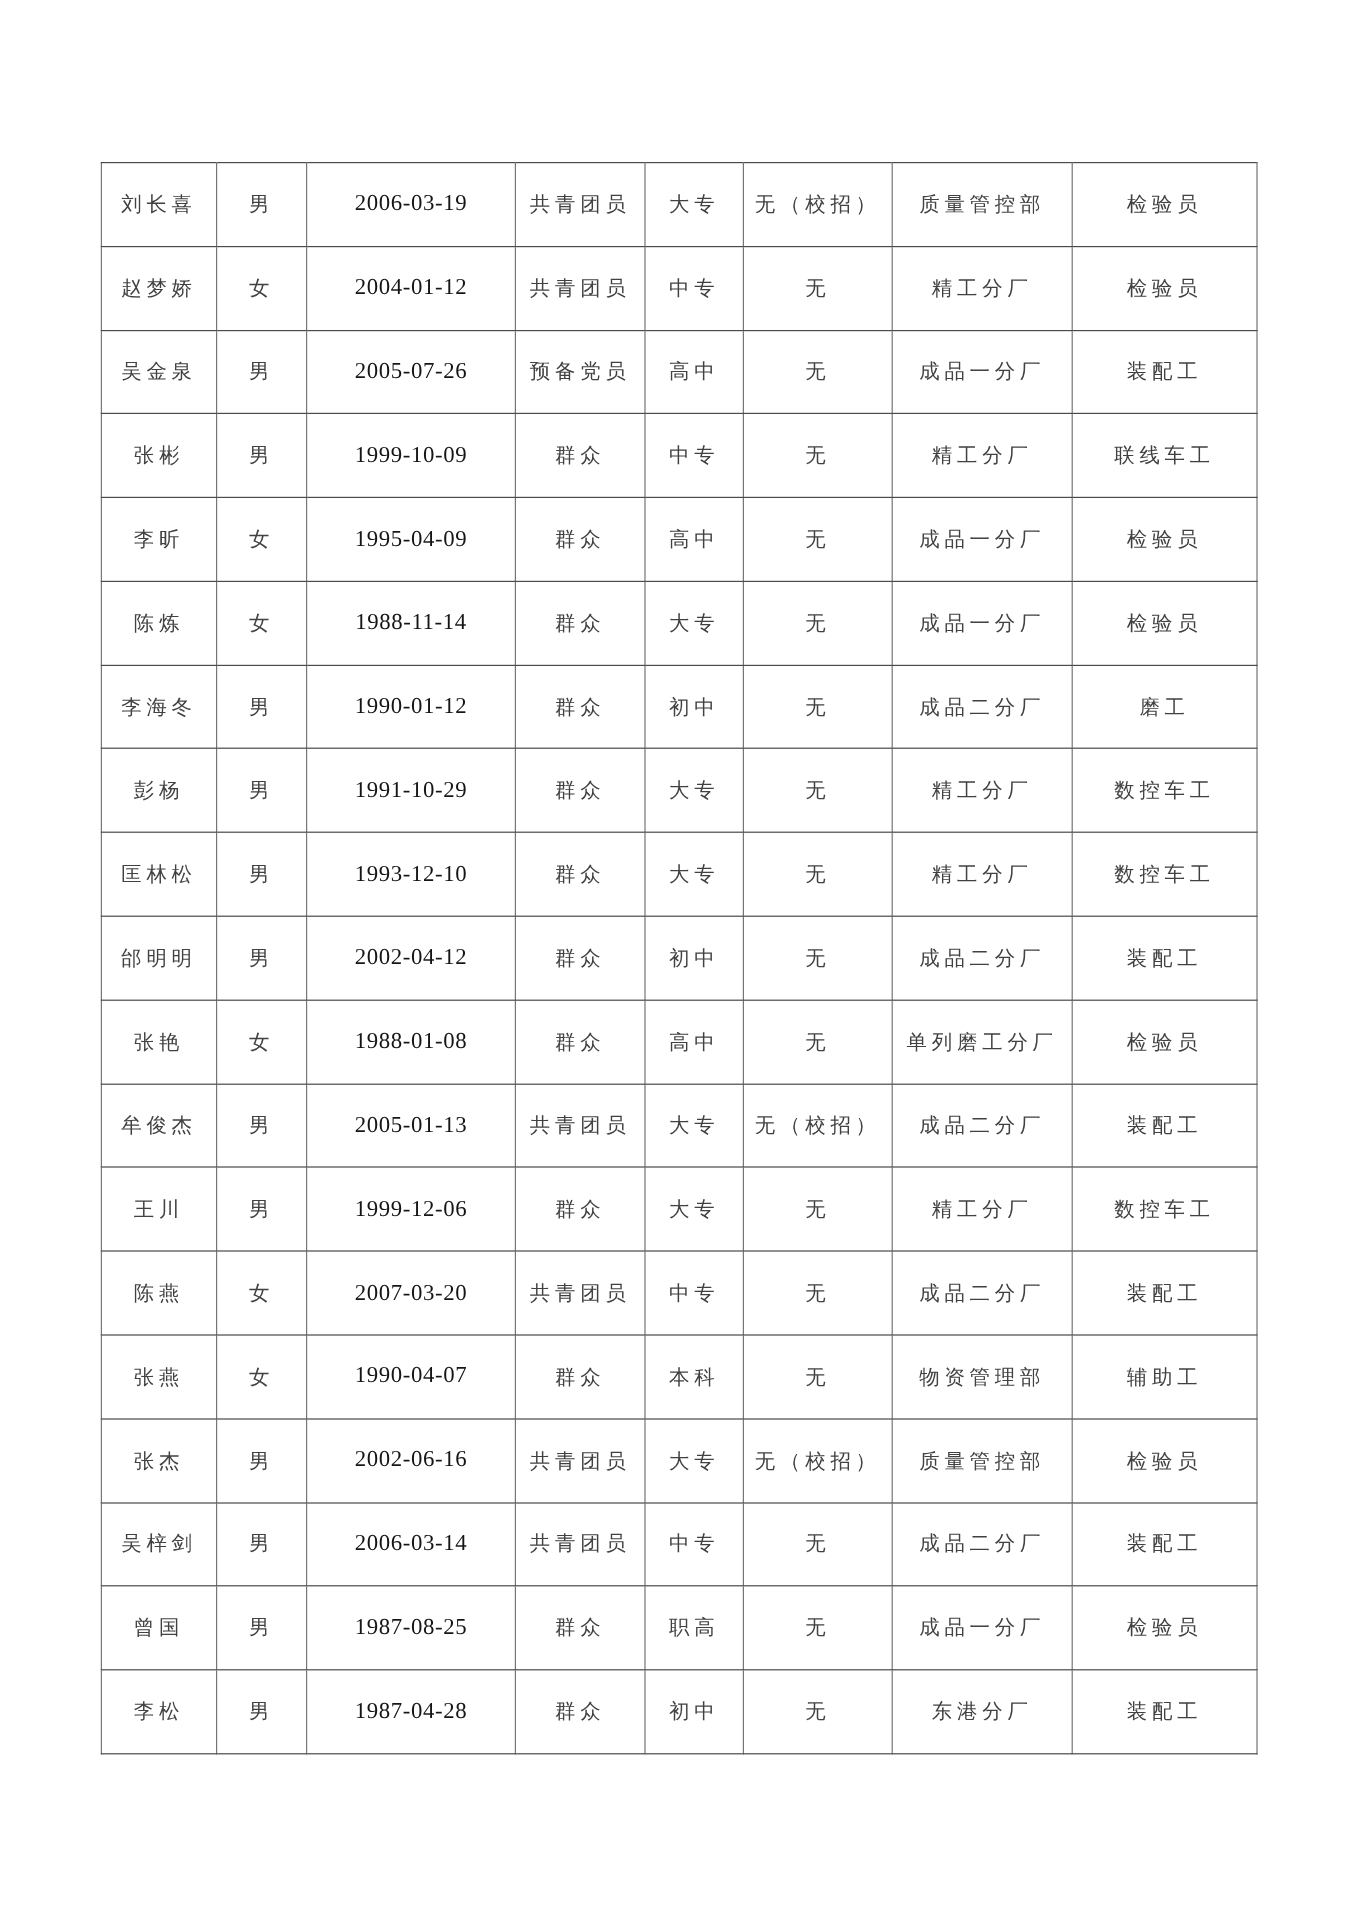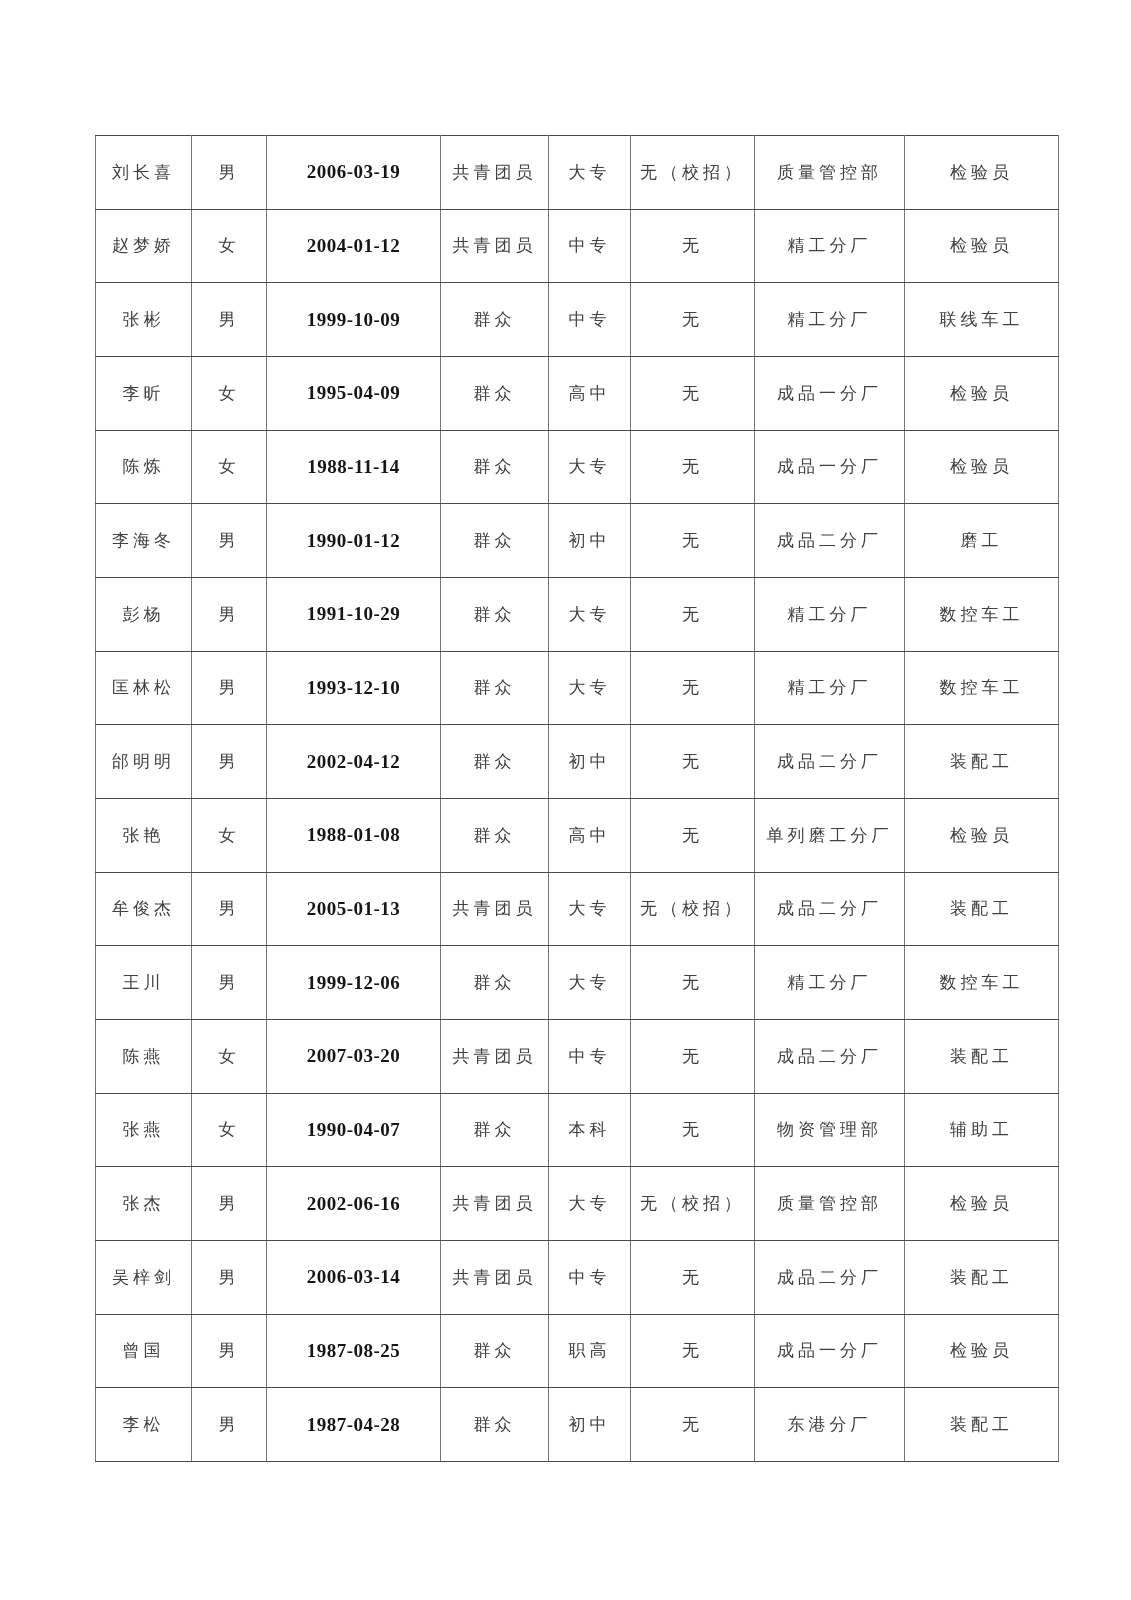--- a/index.html
+++ b/index.html
@@ -10,21 +10,21 @@
   .page {
     position: relative;
     width: 1131px;
     height: 1600px;
     background: var(--page-bg, #ffffff);
     overflow: hidden;
     font-family: "Liberation Serif", "DejaVu Serif", serif;
   }
   table.roster {
     position: absolute;
-    left: 95px;
+    left: 84px;
     top: 135px;
     width: 963px;
     height: 1327px;
     border-collapse: collapse;
     table-layout: fixed;
   }
   table.roster td {
     border-left: 1px solid var(--v-border, #767676);
     border-right: 1px solid var(--v-border, #767676);
     border-top: 1px solid var(--h-border, #4a4a4a);
@@ -39,21 +39,20 @@
     overflow: hidden;
     font-family: "Liberation Serif", "DejaVu Serif", serif;
   }
   table.roster tr {
     height: 60.3px;
   }
   table.roster td.date {
     font-size: 19px;
     letter-spacing: 0.5px;
     color: var(--date-color, #151515);
-    font-weight: bold;
   }
 </style>
 </head>
 <body>
 
 <div class="page">
   <table class="roster">
     <colgroup id="roster-colgroup">
         <col style="width: 96px;">
         <col style="width: 75px;">
@@ -79,20 +78,30 @@
           <td>赵梦娇</td>
           <td>女</td>
           <td class="date">2004-01-12</td>
           <td>共青团员</td>
           <td>中专</td>
           <td>无</td>
           <td>精工分厂</td>
           <td>检验员</td>
         </tr>
         <tr>
+          <td>吴金泉</td>
+          <td>男</td>
+          <td class="date">2005-07-26</td>
+          <td>预备党员</td>
+          <td>高中</td>
+          <td>无</td>
+          <td>成品一分厂</td>
+          <td>装配工</td>
+        </tr>
+        <tr>
           <td>张彬</td>
           <td>男</td>
           <td class="date">1999-10-09</td>
           <td>群众</td>
           <td>中专</td>
           <td>无</td>
           <td>精工分厂</td>
           <td>联线车工</td>
         </tr>
         <tr>

